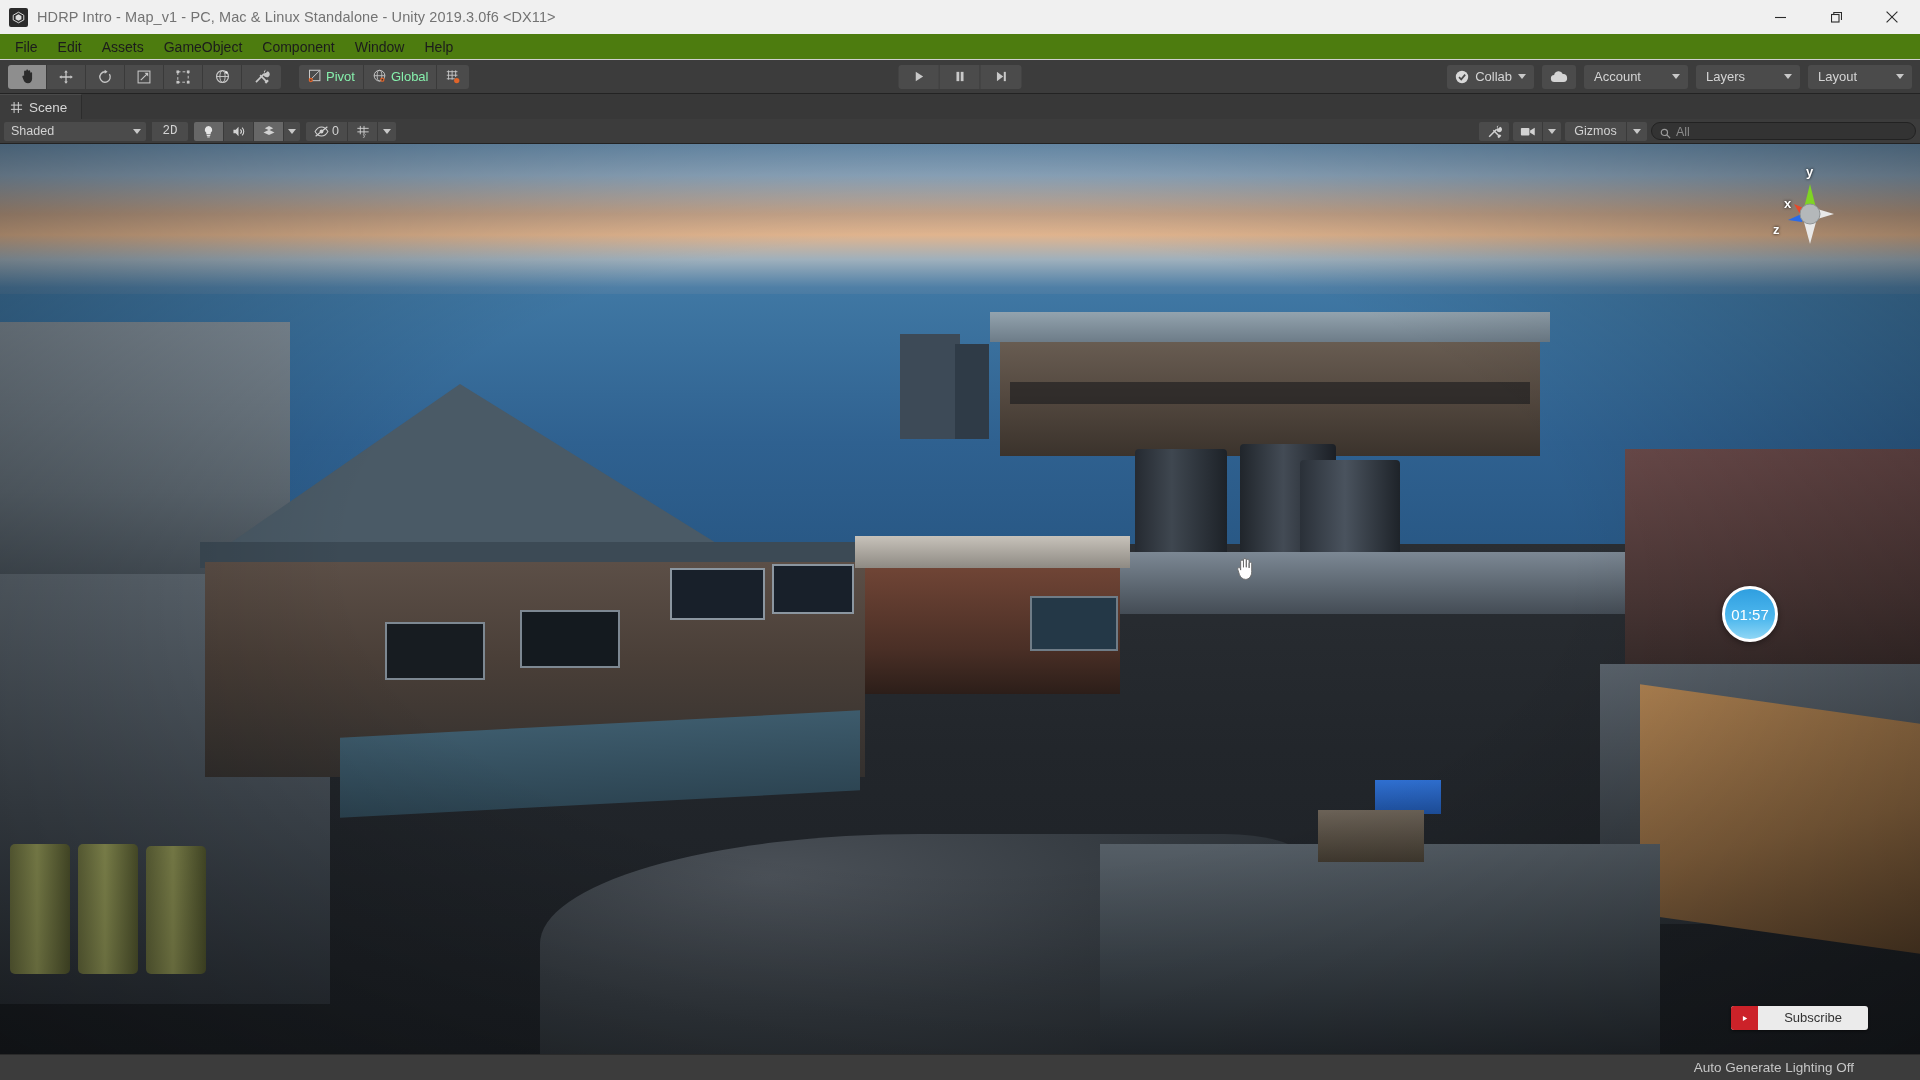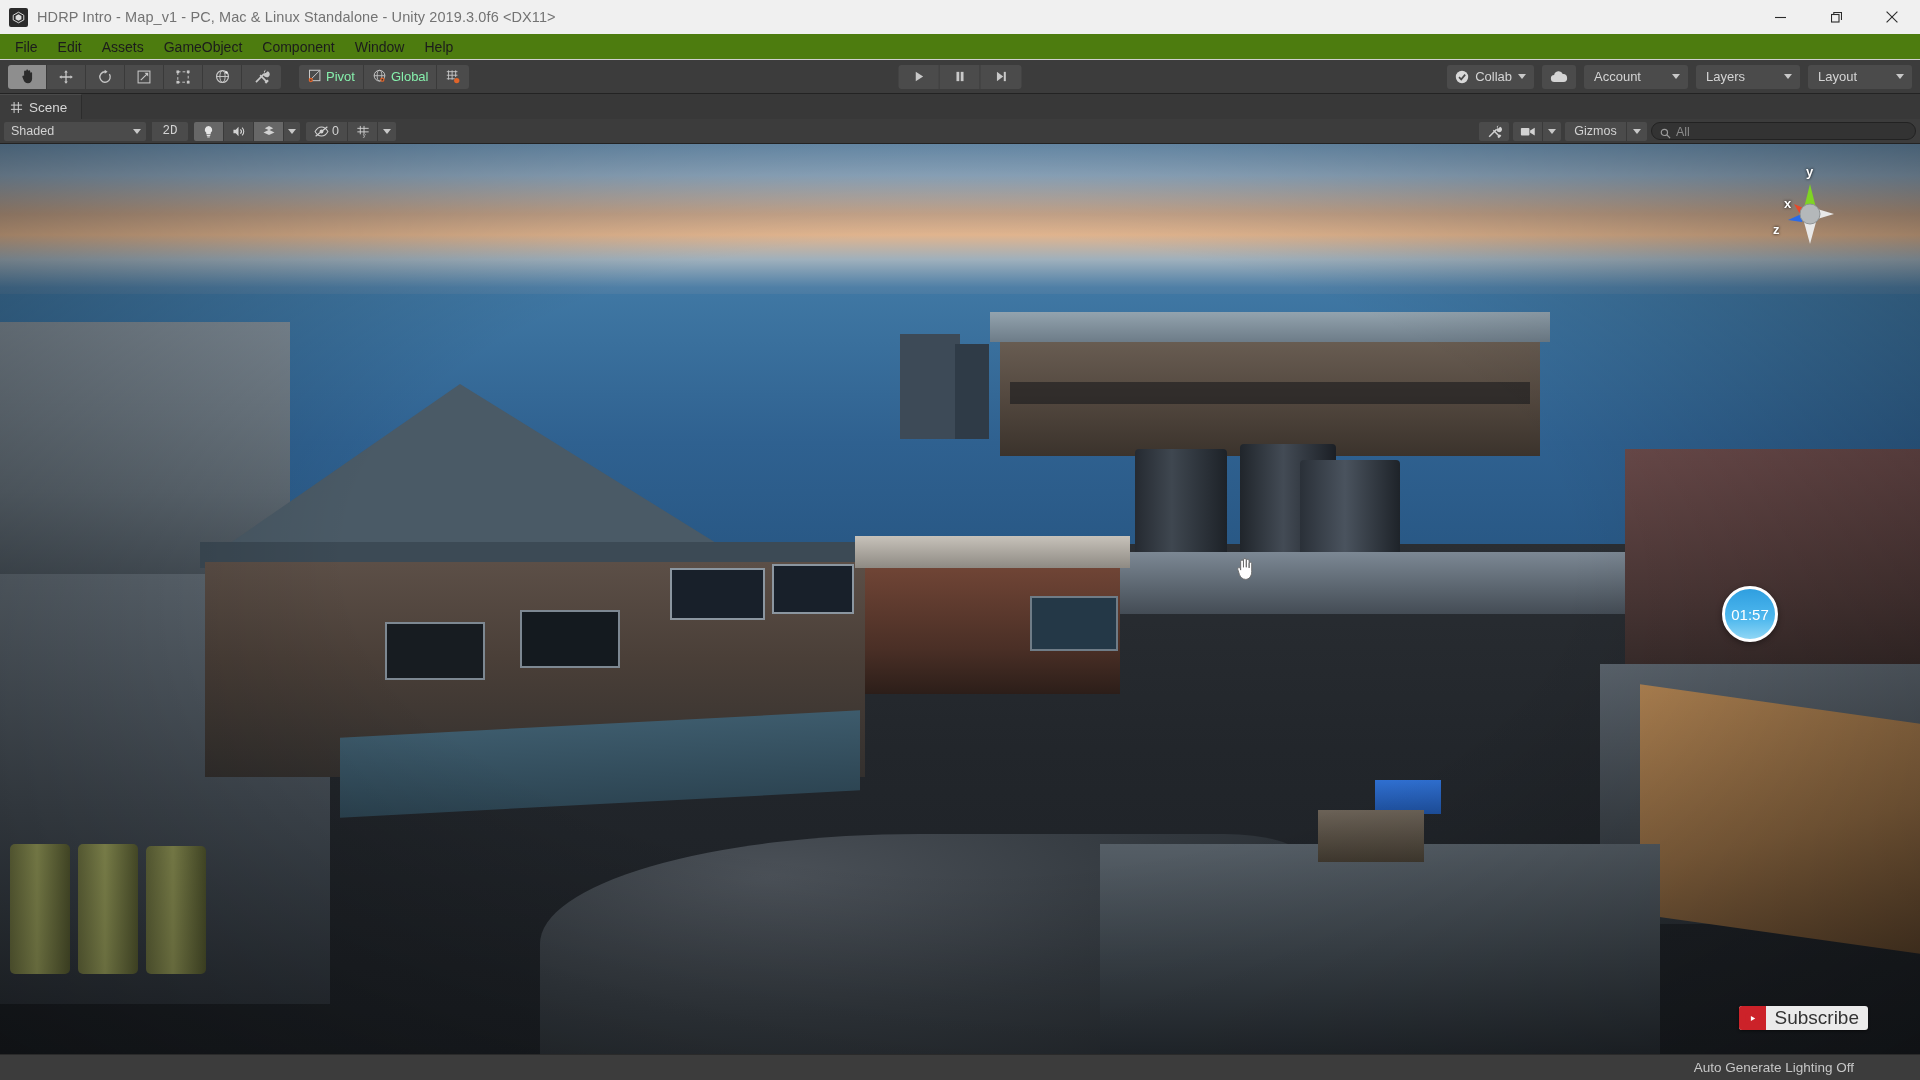--- a/index.html
+++ b/index.html
@@ -103,21 +103,21 @@
     justify-content:center; color:#fff; font-size:15px;
     box-shadow:0 2px 6px rgba(0,0,0,.4); }
 
   .hand-cursor { position:absolute; left:1234px; top:412px; }
 
   .subscribe { position:absolute; right:52px; bottom:24px; display:flex;
     align-items:center; background:#ebebeb; border-radius:3px; overflow:hidden;
     box-shadow:0 1px 3px rgba(0,0,0,.5); }
   .yt-mark { width:27px; height:24px; background:#cc2229; display:flex;
     align-items:center; justify-content:center; }
-  .sub-label { font-size:19px; color:#333; padding:0 9px; line-height:24px; }
+  .sub-label { font-size:13px; color:#333; padding:0 26px; line-height:24px; }
 
   
   .statusbar { height:26px; background:#3c3c3c; display:flex; align-items:center;
     justify-content:flex-end; padding-right:66px; color:#c6c6c6; font-size:13.5px;
     border-top:1px solid #2a2a2a; }
 </style>
 </head>
 <body>
 
 <div class="titlebar">

